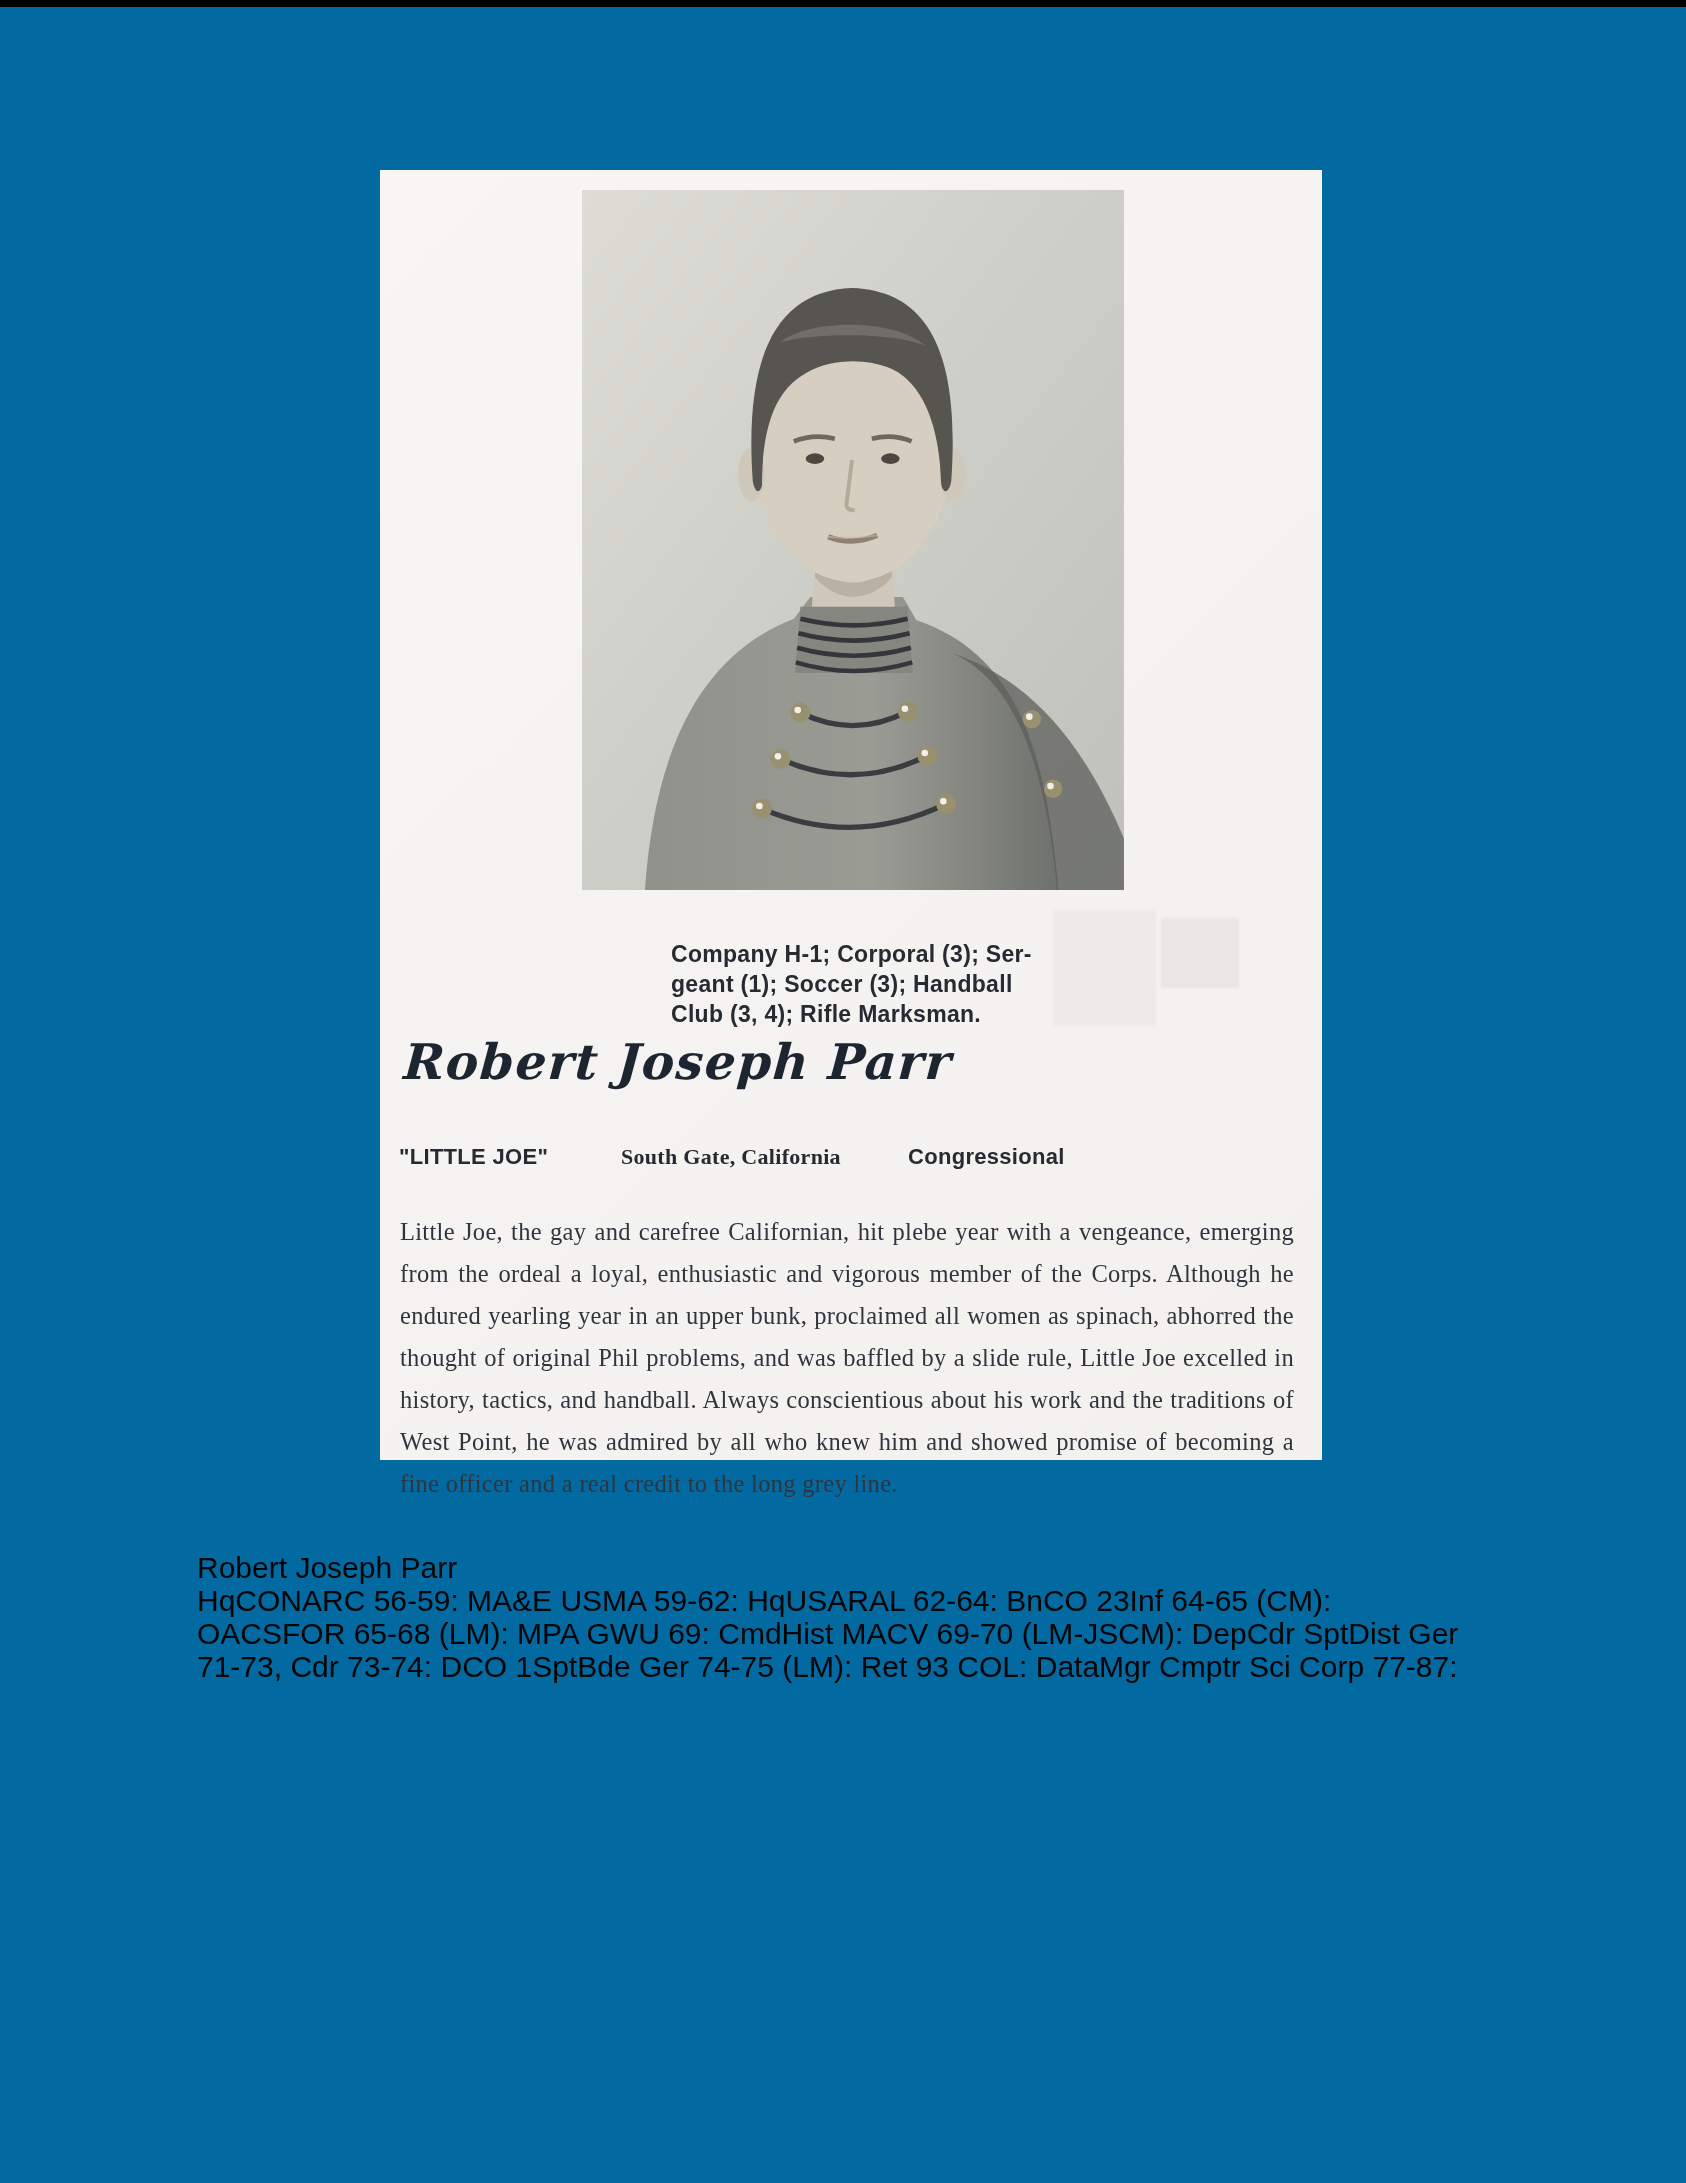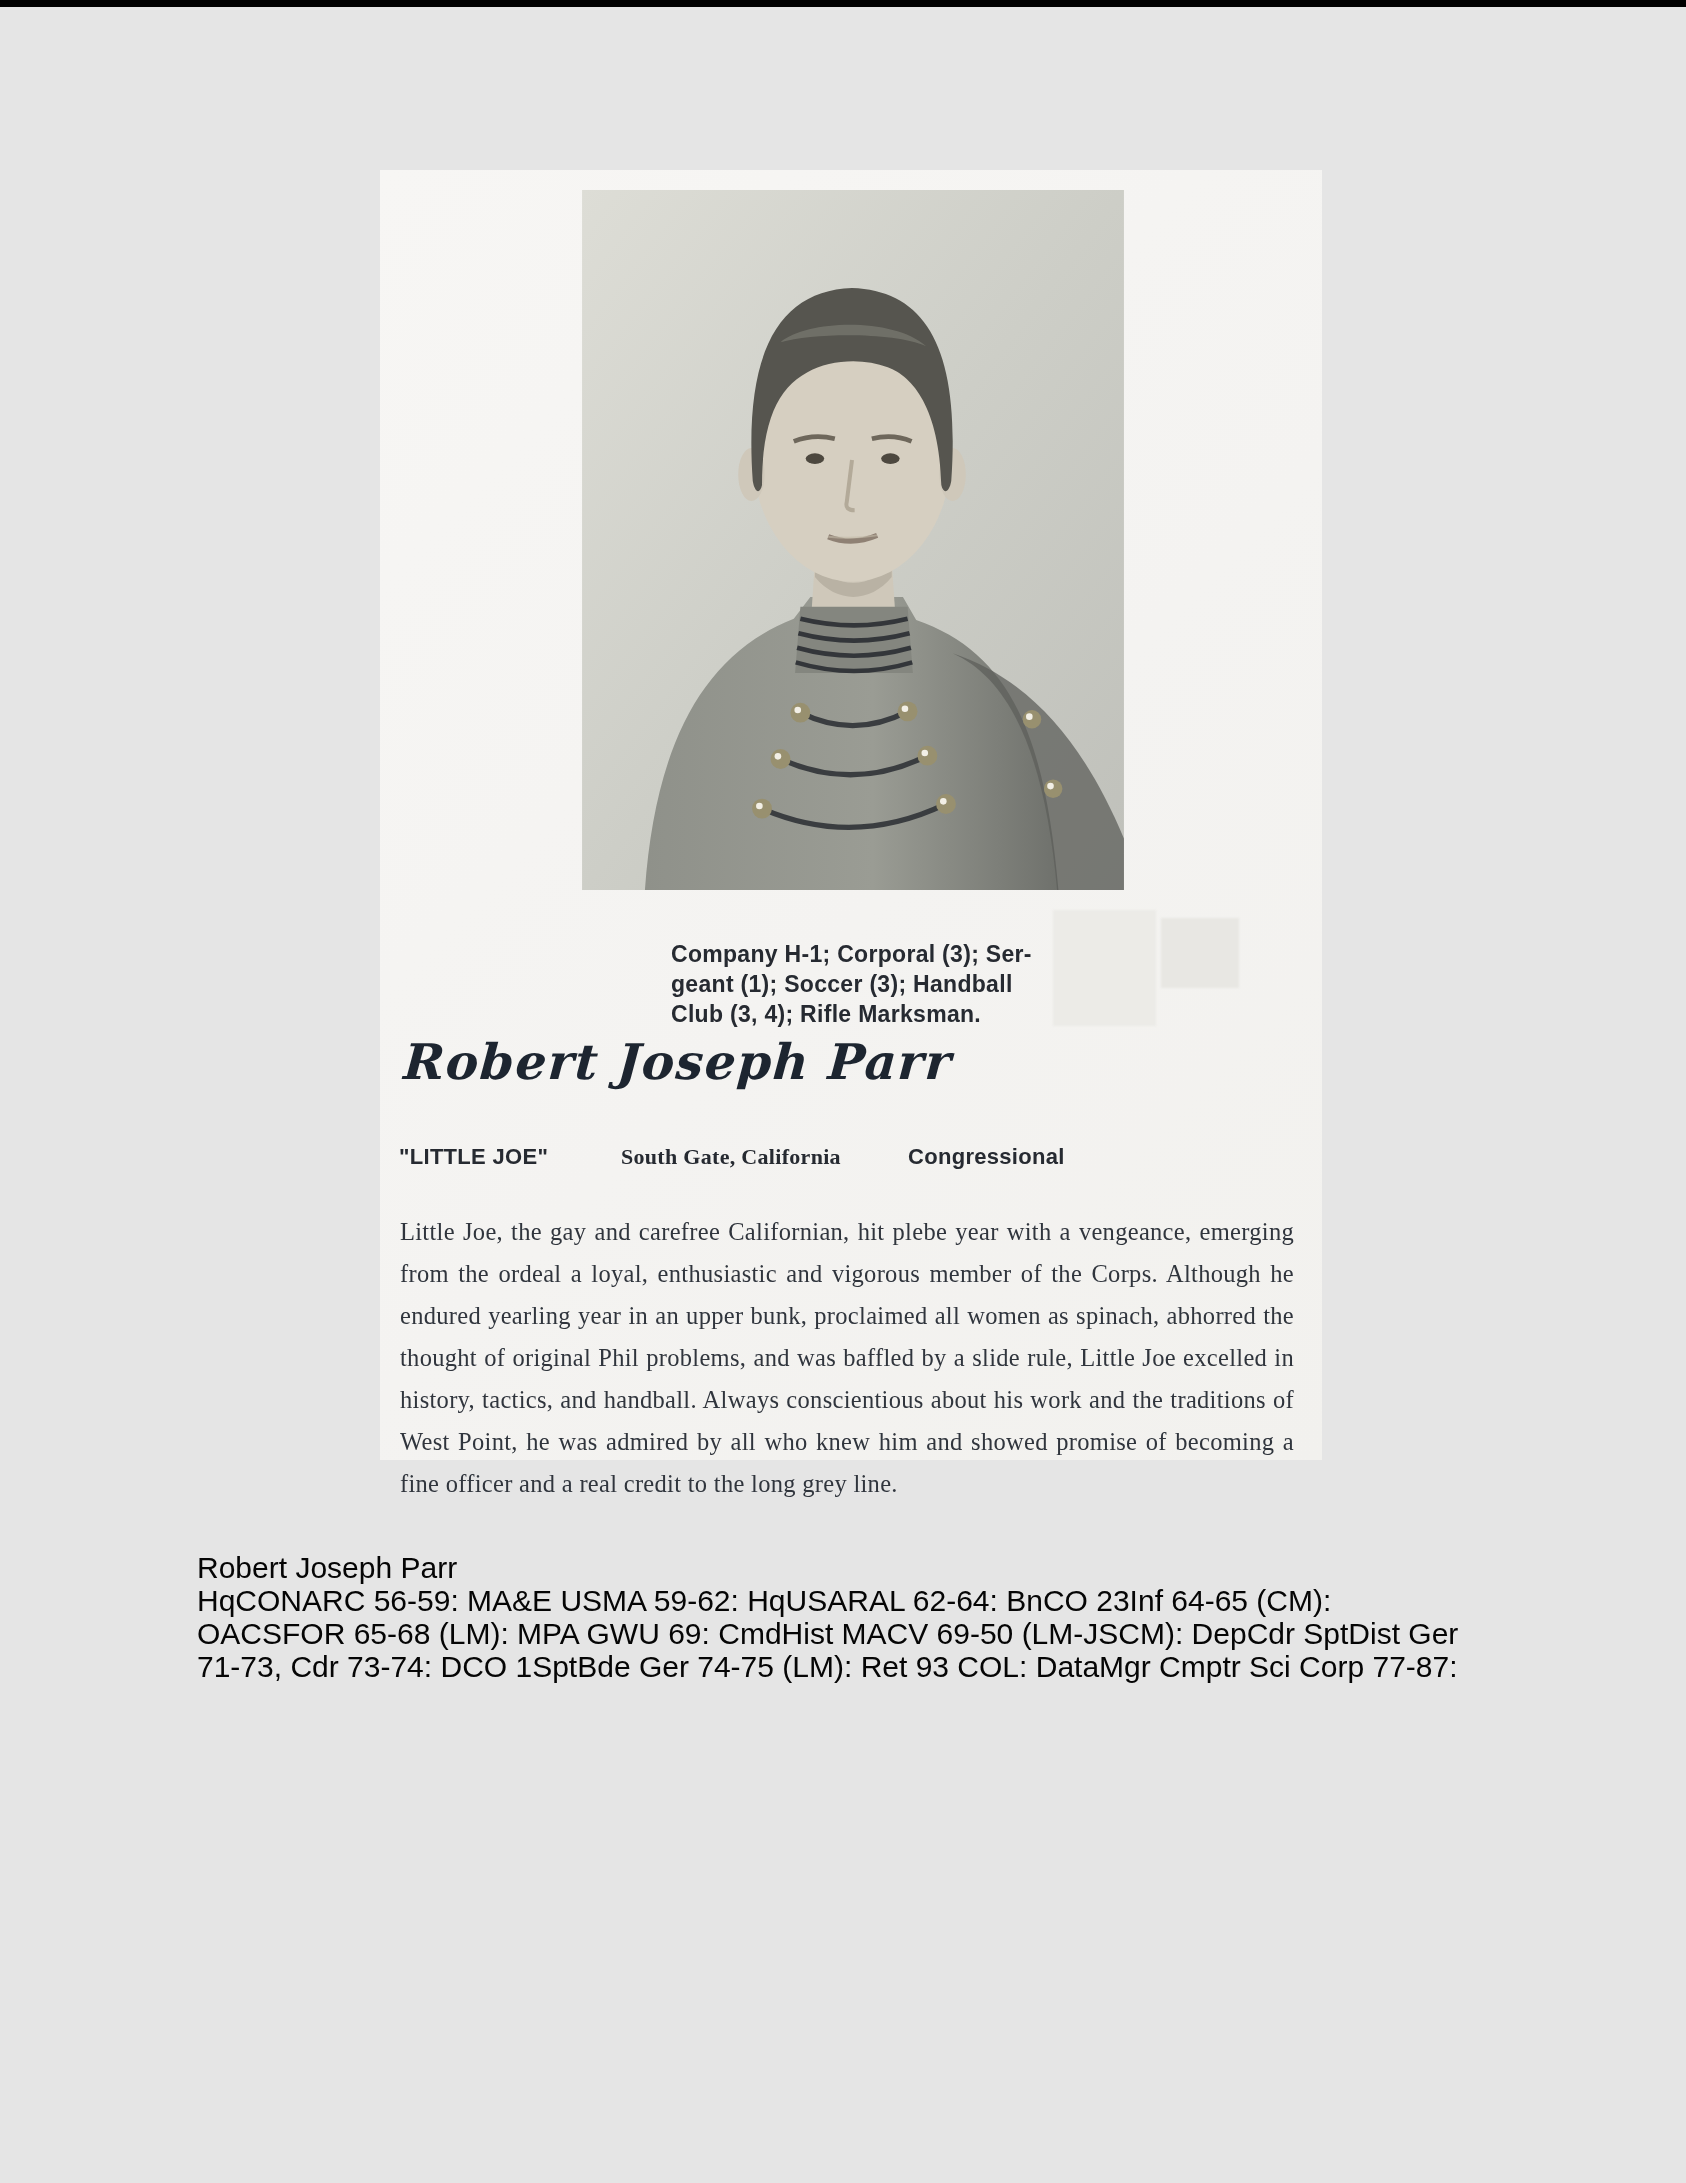--- a/index.html
+++ b/index.html
@@ -5,21 +5,21 @@
   html, body {
     margin: 0;
     padding: 0;
     background: #ffffff;
     font-family: "Liberation Sans", sans-serif;
   }
   .page {
     position: relative;
     width: 1687px;
     height: 2183px;
-    background: #e5e5e5;
+    background: #0369a1;
     overflow: hidden;
   }
   .top-bar {
     position: absolute;
     left: 0; top: 0;
     width: 1687px; height: 6.6px;
     background: #000000;
   }
   
   .scan {
@@ -212,18 +212,18 @@
       <span class="appointment">Congressional</span>
     </div>
 
     <div class="bio">Little Joe, the gay and carefree Californian, hit plebe year with a vengeance, emerging from the ordeal a loyal, enthusiastic and vigorous member of the Corps. Although he endured yearling year in an upper bunk, proclaimed all women as spinach, abhorred the thought of original Phil problems, and was baffled by a slide rule, Little Joe excelled in history, tactics, and handball. Always conscientious about his work and the traditions of West Point, he was admired by all who knew him and showed promise of becoming a fine officer and a real credit to the long grey line.</div>
 
   </div>
 
   <div class="typed">
     <div>Robert Joseph Parr</div>
     <div>HqCONARC 56-59: MA&amp;E USMA 59-62: HqUSARAL 62-64: BnCO 23Inf 64-65 (CM):</div>
-    <div>OACSFOR 65-68 (LM): MPA GWU 69: CmdHist MACV 69-50 (LM-JSCM): DepCdr SptDist Ger</div>
+    <div>OACSFOR 65-68 (LM): MPA GWU 69: CmdHist MACV 69-70 (LM-JSCM): DepCdr SptDist Ger</div>
     <div>71-73, Cdr 73-74: DCO 1SptBde Ger 74-75 (LM): Ret 93 COL: DataMgr Cmptr Sci Corp 77-87:</div>
   </div>
 
 </div>
 
 
 </body></html>

